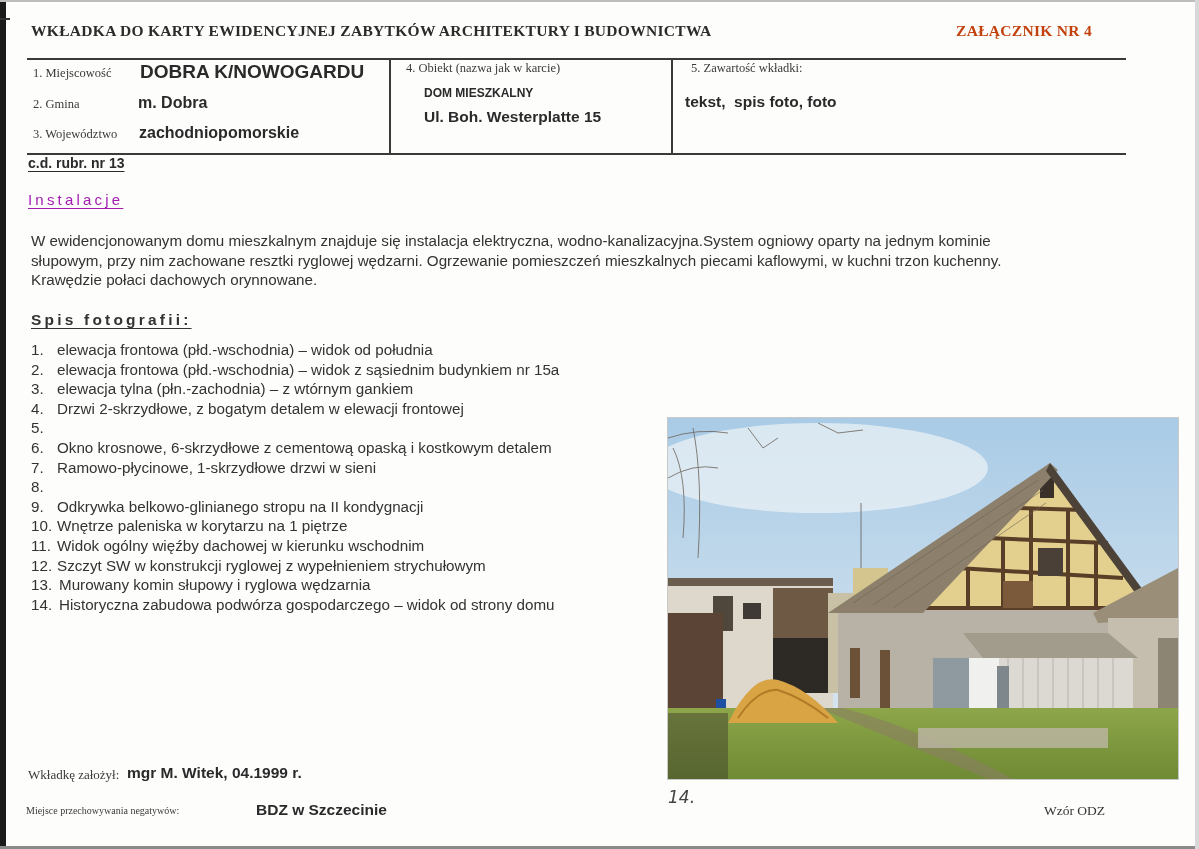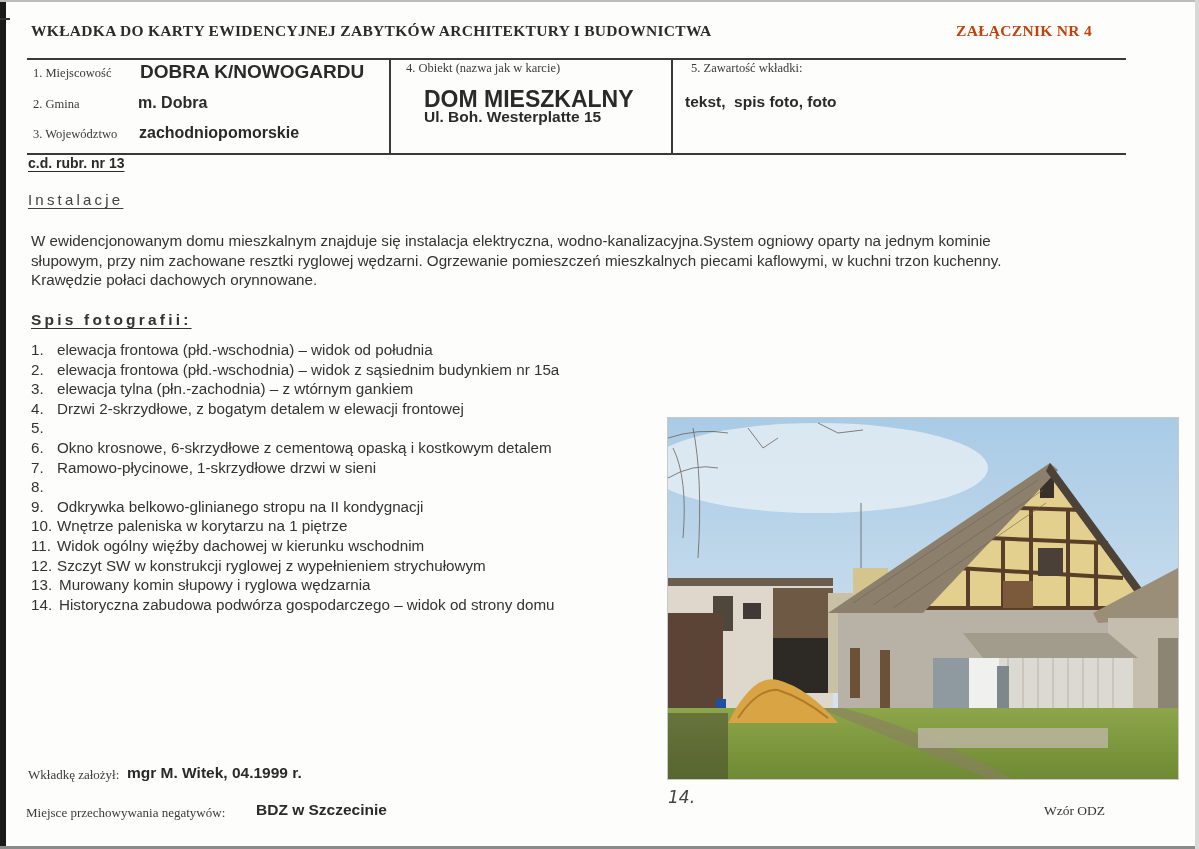--- a/index.html
+++ b/index.html
@@ -70,29 +70,29 @@
   <div class="lbl" style="left:33px; top:66px;">1. Miejscowość</div>
   <div class="val" style="left:140px; top:61px; font-size:19px;">DOBRA K/NOWOGARDU</div>
 
   <div class="lbl" style="left:33px; top:97px;">2. Gmina</div>
   <div class="val" style="left:138px; top:94px; font-size:16px;">m. Dobra</div>
 
   <div class="lbl" style="left:33px; top:127px;">3. Województwo</div>
   <div class="val" style="left:139px; top:124px; font-size:16px;">zachodniopomorskie</div>
 
   <div class="lbl" style="left:406px; top:61px;">4. Obiekt (nazwa jak w karcie)</div>
-  <div class="val" style="left:424px; top:86px; font-size:23px;">DOM MIESZKALNY</div>
+  <div class="val" style="left:424px; top:86px; font-size:12px;">DOM MIESZKALNY</div>
   <div class="val" style="left:424px; top:108px; font-size:15.5px;">Ul. Boh. Westerplatte 15</div>
 
   <div class="lbl" style="left:691px; top:61px;">5. Zawartość wkładki:</div>
   <div class="val" style="left:685px; top:93px; font-size:15.5px; white-space:pre;">tekst,  spis foto, foto</div>
 
   <div class="val underline" style="left:28px; top:155px; font-size:14px;">c.d. rubr. nr 13</div>
 
-  <div class="underline spaced" style="position:absolute; left:28px; top:191px; font-size:15px; color:#404040;">Instalacje</div>
+  <div class="underline spaced" style="position:absolute; left:28px; top:191px; font-size:15px; color:#a21caf;">Instalacje</div>
   <div class="para">
     <div>W ewidencjonowanym domu mieszkalnym znajduje się instalacja elektryczna, wodno-kanalizacyjna.System ogniowy oparty na jednym kominie</div>
     <div>słupowym, przy nim zachowane resztki ryglowej wędzarni. Ogrzewanie pomieszczeń mieszkalnych piecami kaflowymi, w kuchni trzon kuchenny.</div>
     <div>Krawędzie połaci dachowych orynnowane.</div>
   </div>
 
   <div class="underline spaced" style="position:absolute; left:31px; top:311px; font-size:15.5px; font-weight:bold; color:#333;">Spis fotografii:</div>
   <ul class="photolist">
     <li>
         <span class="num">1.</span>
@@ -248,17 +248,17 @@
 
       <rect x="0" y="295" width="60" height="66" fill="#3c3a2a" opacity="0.45"></rect>
     </svg>
   </div>
 
   <div class="handnum">14.</div>
 
   <div class="lbl" style="left:28px; top:767px; font-size:13px;">Wkładkę założył:</div>
   <div class="val" style="left:127px; top:764px; font-size:15.5px;">mgr M. Witek, 04.1999 r.</div>
 
-  <div class="lbl" style="left:26px; top:805px; font-size:13px;">Miejsce przechowywania negatywów:</div>
+  <div class="lbl" style="left:26px; top:805px; font-size:10px;">Miejsce przechowywania negatywów:</div>
   <div class="val" style="left:256px; top:801px; font-size:15.5px;">BDZ w Szczecinie</div>
 
   <div class="wzor">Wzór ODZ</div>
 </div>
 
 </body></html>

